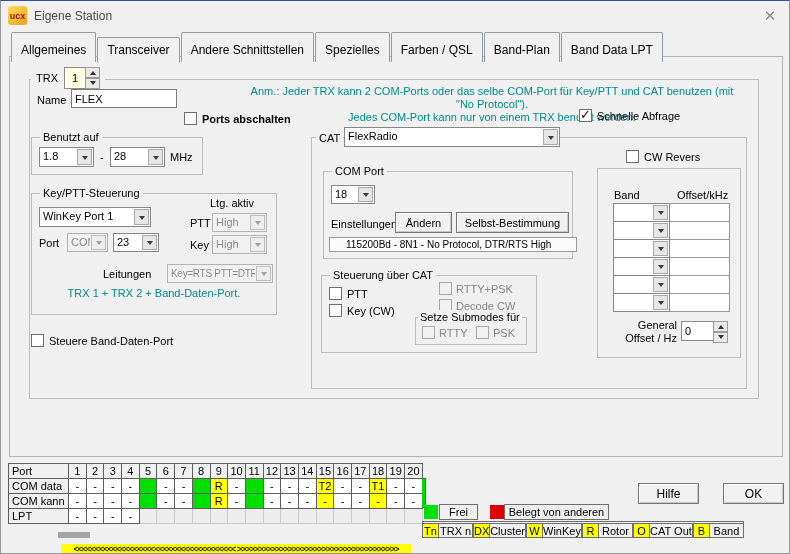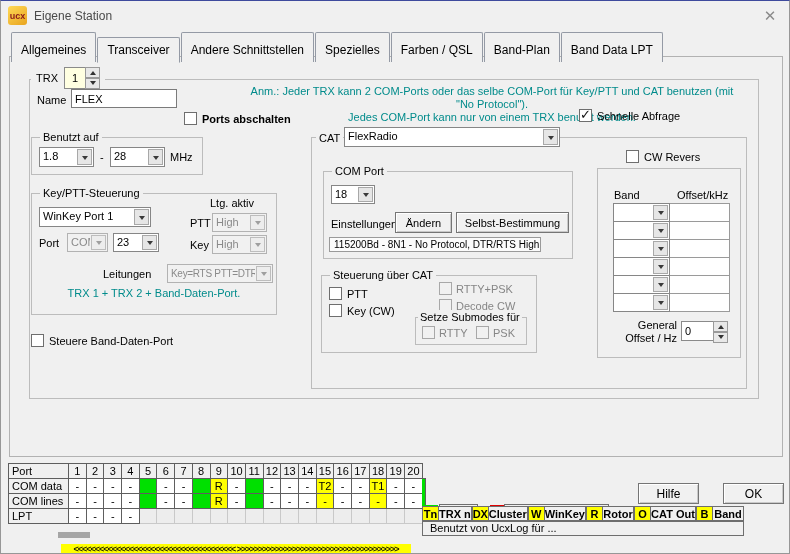--- a/index.html
+++ b/index.html
@@ -197,21 +197,21 @@
   <div class="grp" style="left:322px;top:170px;width:250px;height:88px;">
     <span class="grp-label">COM Port</span>
   </div>
   <div class="combo" style="left:330px;top:184px;width:44px;height:19px;">
     <span class="combo-val">18</span>
     <span class="combo-arrow"></span>
   </div>
   <span class="lab" style="left:330px;top:217px;">Einstellungen</span>
   <div class="pushbtn" style="left:394px;top:211px;width:57px;height:21px;">Ändern</div>
   <div class="pushbtn" style="left:455px;top:211px;width:113px;height:21px;">Selbst-Bestimmung</div>
-  <div class="abs" style="left:328px;top:236px;width:212px;height:15px;background:#fbfbfb;border:1px solid #9a9a9a;font-size:10px;line-height:13px;padding-left:4px;white-space:nowrap;overflow:hidden;">115200Bd - 8N1 - No Protocol, DTR/RTS High</div>
+  <div class="abs" style="left:328px;top:236px;width:248px;height:15px;background:#fbfbfb;border:1px solid #9a9a9a;font-size:10px;line-height:13px;padding-left:16px;white-space:nowrap;overflow:hidden;">115200Bd - 8N1 - No Protocol, DTR/RTS High</div>
 
   <div class="grp" style="left:320px;top:274px;width:216px;height:78px;">
     <span class="grp-label">Steuerung über CAT</span>
   </div>
   <span class="cb" style="left:328px;top:286px;"></span>
   <span class="lab" style="left:346px;top:287px;">PTT</span>
   <span class="cb" style="left:328px;top:303px;"></span>
   <span class="lab" style="left:346px;top:304px;">Key (CW)</span>
   <span class="cb dis" style="left:438px;top:281px;"></span>
   <span class="lab gray" style="left:455px;top:282px;">RTTY+PSK</span>
@@ -320,21 +320,21 @@
       <div class="pt-cell pt-g"></div>
       <div class="pt-cell pt-w">-</div>
       <div class="pt-cell pt-w">-</div>
       <div class="pt-cell pt-w">-</div>
       <div class="pt-cell pt-y">T2</div>
       <div class="pt-cell pt-w">-</div>
       <div class="pt-cell pt-w">-</div>
       <div class="pt-cell pt-y">T1</div>
       <div class="pt-cell pt-w">-</div>
       <div class="pt-cell pt-w">-</div>
-      <div class="pt-cell pt-label">COM lines</div>
+      <div class="pt-cell pt-label">COM kann</div>
       <div class="pt-cell pt-w">-</div>
       <div class="pt-cell pt-w">-</div>
       <div class="pt-cell pt-w">-</div>
       <div class="pt-cell pt-w">-</div>
       <div class="pt-cell pt-g"></div>
       <div class="pt-cell pt-w">-</div>
       <div class="pt-cell pt-w">-</div>
       <div class="pt-cell pt-g"></div>
       <div class="pt-cell pt-y">R</div>
       <div class="pt-cell pt-w">-</div>
@@ -373,21 +373,21 @@
   <div class="edge-strip" style="left:421px;top:477px;width:4px;height:30px;"></div>
   <div class="scroll-thumb" style="left:57px;top:531px;width:32px;height:6px;"></div>
   <div class="marquee" style="left:60px;top:543px;width:350px;height:11px;">&lt;&lt;&lt;&lt;&lt;&lt;&lt;&lt;&lt;&lt;&lt;&lt;&lt;&lt;&lt;&lt;&lt;&lt;&lt;&lt;&lt;&lt;&lt;&lt;&lt;&lt;&lt;&lt;&lt;&lt;&lt;&lt;&lt;&lt;&lt;&lt;&lt;&lt; &gt;&gt;&gt;&gt;&gt;&gt;&gt;&gt;&gt;&gt;&gt;&gt;&gt;&gt;&gt;&gt;&gt;&gt;&gt;&gt;&gt;&gt;&gt;&gt;&gt;&gt;&gt;&gt;&gt;&gt;&gt;&gt;&gt;&gt;&gt;&gt;&gt;&gt;</div>
 
   <div class="swatch" style="left:423px;top:504px;background:#00e000;"></div>
   <div class="legend-box" style="left:438px;top:503px;width:39px;height:16px;">Frei</div>
   <div class="swatch" style="left:489px;top:504px;background:#e00000;"></div>
   <div class="legend-box" style="left:503px;top:503px;width:105px;height:16px;">Belegt von anderen</div>
 
   <div class="usage-title" style="left:421px;top:520px;width:322px;height:15px;">Benutzt von UcxLog für ...</div>
-  <div class="usage-items" style="left:421px;top:505px;width:322px;height:15px;font-weight:bold;">
+  <div class="usage-items" style="left:421px;top:522px;width:322px;height:15px;">
       <div class="use-code">Tn</div>
       <div class="use-lbl">TRX n</div>
       <div class="use-code">DX</div>
       <div class="use-lbl">Cluster</div>
       <div class="use-code">W</div>
       <div class="use-lbl">WinKey</div>
       <div class="use-code">R</div>
       <div class="use-lbl">Rotor</div>
       <div class="use-code">O</div>
       <div class="use-lbl">CAT Out</div>

